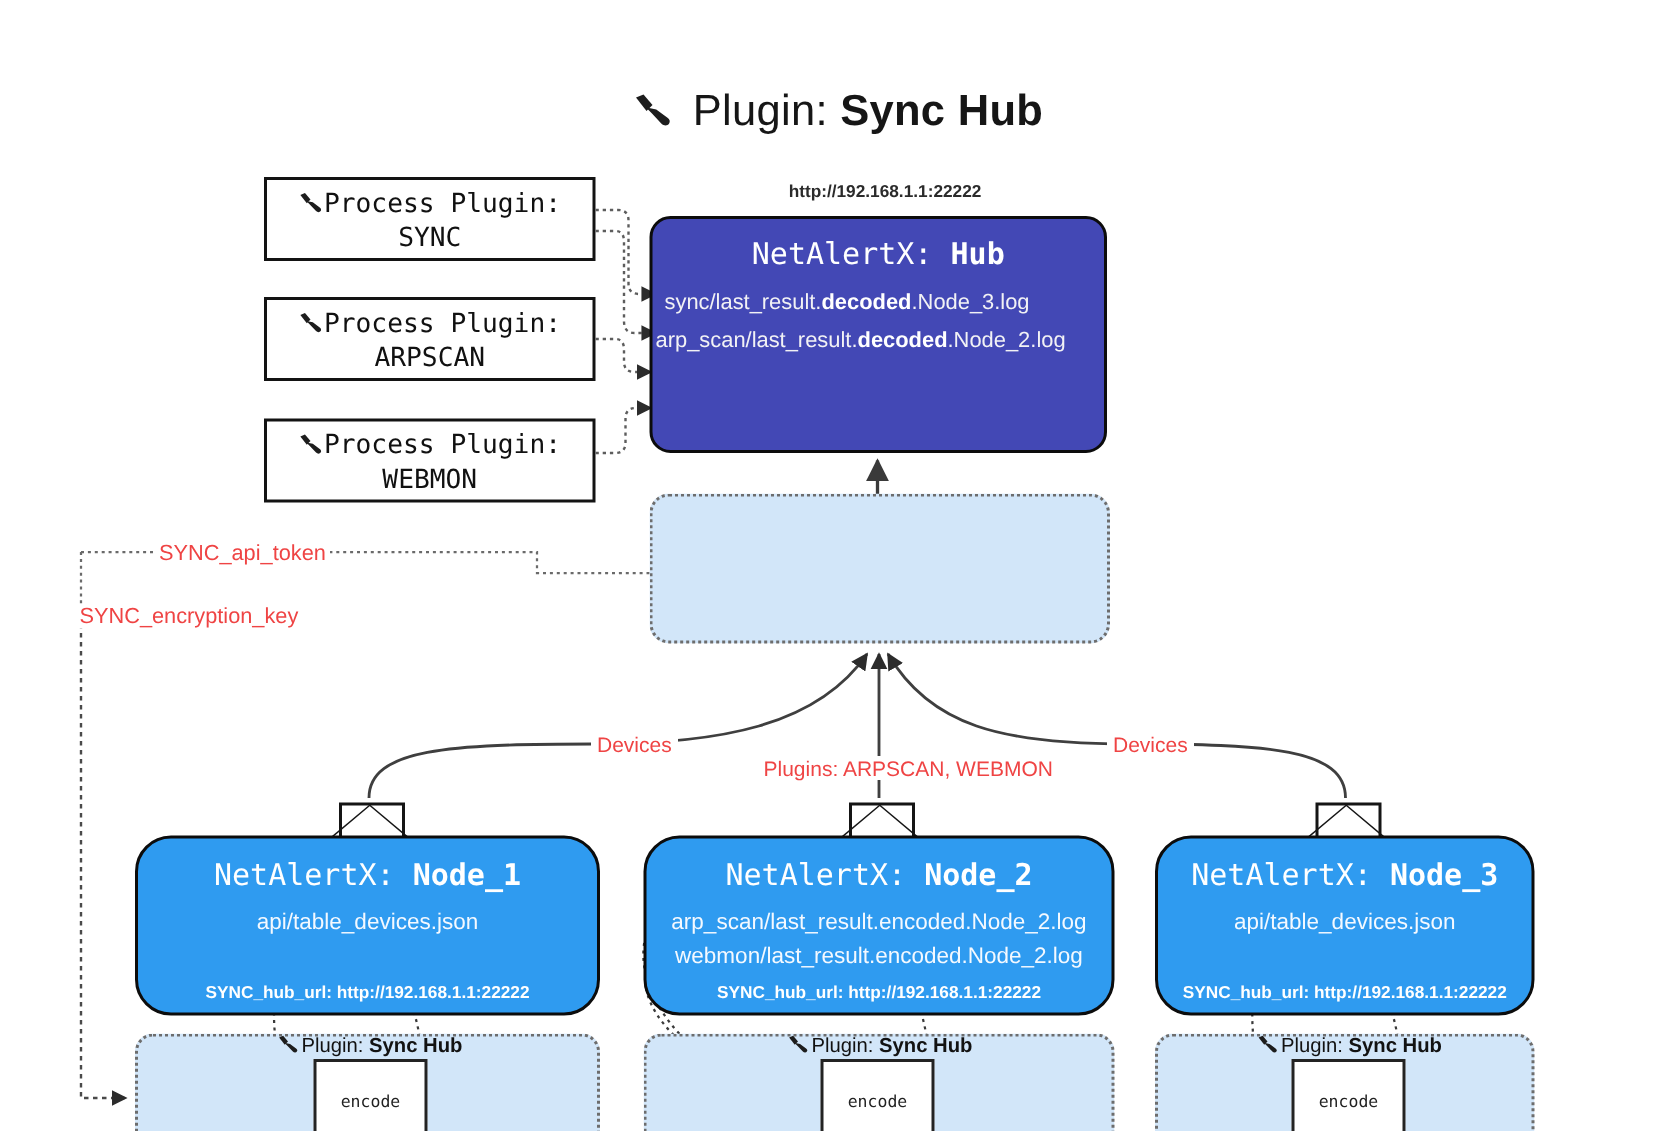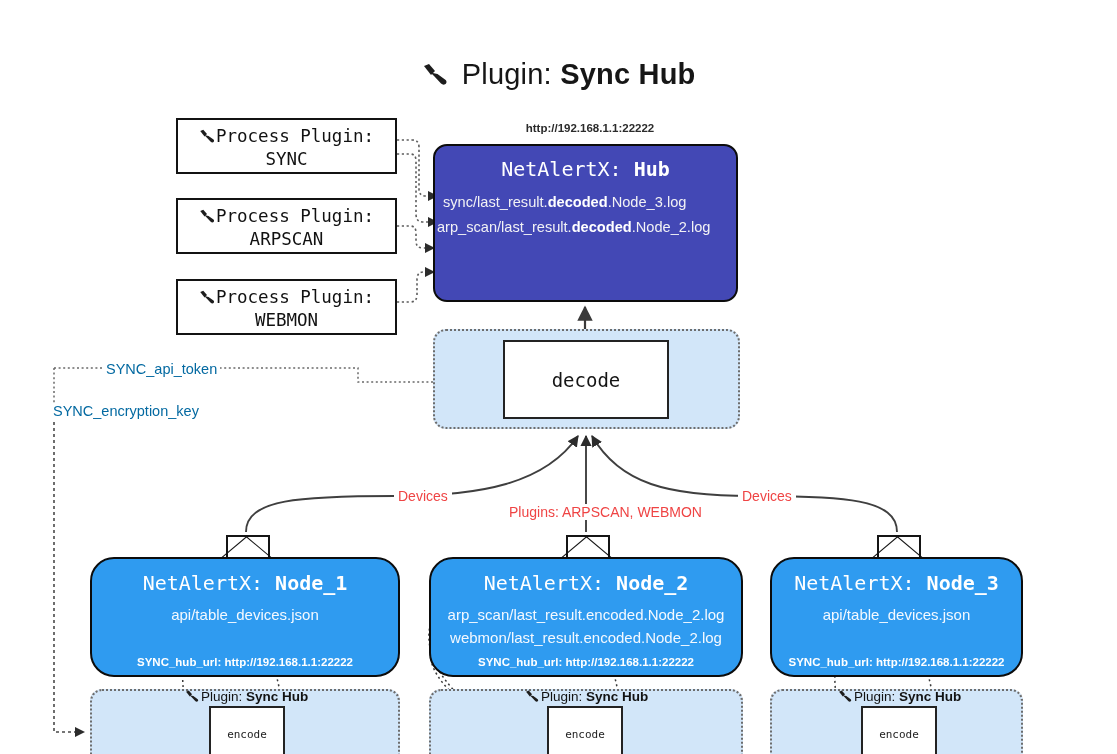--- a/index.html
+++ b/index.html
@@ -133,21 +133,21 @@
     font-family: "DejaVu Sans Mono", "Liberation Mono", monospace;
     font-size: 19px;
     color: #151515;
   }
 
   
   .keylabel {
     position: absolute;
     background: #ffffff;
     font-size: 14.5px;
-    color: #0369a1;
+    color: #ef4444;
     padding: 0 3px;
     white-space: nowrap;
   }
   #lbl-api-token   { left: 103px; top: 317px; }
   #lbl-enc-key     { left: 50px;  top: 359px; }
 
   
   .edgelabel {
     position: absolute;
     background: #ffffff;
@@ -366,21 +366,20 @@
       <span>NetAlertX:</span>
       <b>Hub</b>
     </div>
     <div class="loglist">
       <div class="logline"><span>sync/last_result.</span><b>decoded</b><span>.Node_3.log</span></div>
       <div class="logline wide"><span>arp_scan/last_result.</span><b>decoded</b><span>.Node_2.log</span></div>
     </div>
   </div>
 
   <div class="node" id="decode-group"></div>
-  <div class="node" id="decode-box">decode</div>
 
   <div class="keylabel" id="lbl-api-token">SYNC_api_token</div>
   <div class="keylabel" id="lbl-enc-key">SYNC_encryption_key</div>
 
   <div class="edgelabel" id="lbl-devices-l">Devices</div>
   <div class="edgelabel" id="lbl-devices-r">Devices</div>
   <div class="edgelabel" id="lbl-plugins">Plugins: ARPSCAN, WEBMON</div>
 
   <div class="envelope" id="env1"></div>
   <div class="envelope" id="env2"></div>

